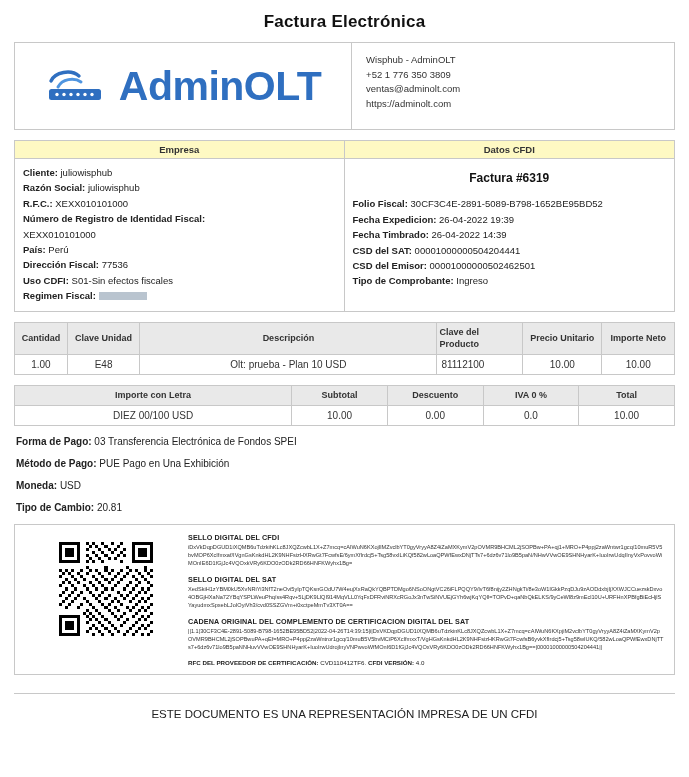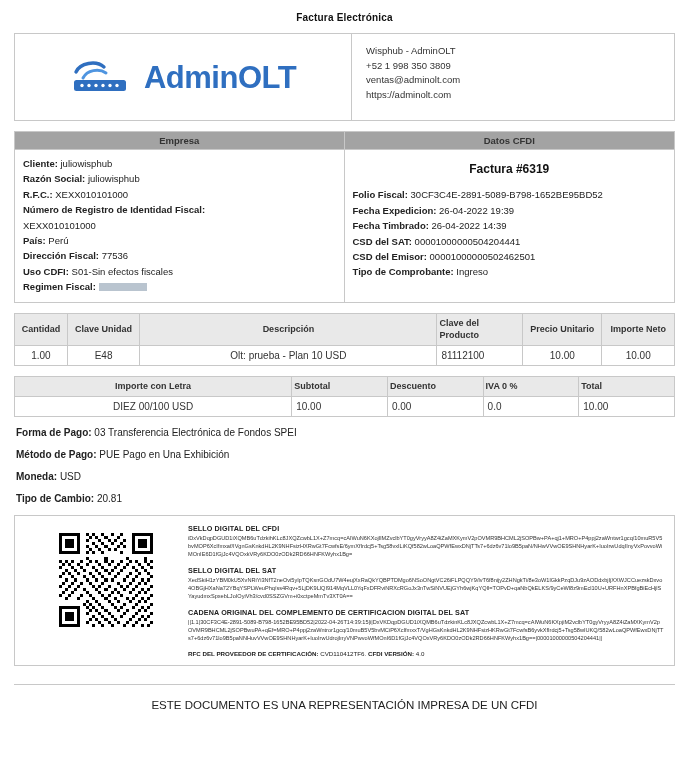--- a/index.html
+++ b/index.html
@@ -16,21 +16,21 @@
     overflow: hidden;
   }
   .page {
     width: 689px;
     height: 777px;
     box-sizing: border-box;
     padding: 6px 14px 0 14px;
   }
   .doc-title {
     text-align: center;
-    font-size: 10px;
+    font-size: 17px;
     font-weight: bold;
     color: #111;
     margin: 6px 0 10px 0;
     letter-spacing: 0.2px;
   }
   
   .header-box {
     display: flex;
     border: 1px solid #c8c8c8;
     box-sizing: border-box;
@@ -44,21 +44,21 @@
     align-items: center;
     justify-content: center;
   }
   .logo-wrap {
     display: flex;
     align-items: center;
     gap: 4px;
   }
   .logo-mark { display:block; }
   .logo-text {
-    font-size: 31px;
+    font-size: 41px;
     font-weight: bold;
     color: #2f6fc0;
     letter-spacing: -0.5px;
     line-height: 1;
   }
   .company-cell {
     flex: 1;
     padding: 10px 0 0 14px;
     font-size: 9.5px;
     color: #333;
@@ -71,21 +71,21 @@
     border: 1px solid #c8c8c8;
     box-sizing: border-box;
     margin-bottom: 10px;
   }
   .info-col {
     width: 50%;
     box-sizing: border-box;
   }
   .info-col.left { border-right: 1px solid #c8c8c8; }
   .col-head {
-    background: #a3a3a3;
+    background: #fef9c3;
     border-bottom: 1px solid #c8c8c8;
     text-align: center;
     font-weight: bold;
     font-size: 9.5px;
     padding: 3px 0;
     color: #333;
   }
   .col-body {
     padding: 6px 8px 8px 8px;
     font-size: 9.5px;
@@ -131,21 +131,21 @@
     font-size: 10px;
     color: #333;
   }
   .c-qty { width: 8%; text-align: center; }
   .c-unit { width: 11%; text-align: center; }
   .c-desc { width: 45%; text-align: center; }
   .c-prodkey { width: 13%; text-align: left; }
   .c-price { width: 12%; text-align: center; }
   .c-import { width: 11%; text-align: center; }
   .t-letra { width: 42%; text-align: center; }
-  .t-col { width: 14.5%; text-align: left; }
+  .t-col { width: 14.5%; text-align: center; }
   
   .pay-line {
     font-size: 10px;
     margin: 0 0 11px 2px;
     color: #222;
   }
   .pay-line .lbl { font-weight: bold; }
   
   .seal-box {
     border: 1px solid #c8c8c8;
@@ -217,21 +217,21 @@
             <circle cx="33" cy="27.5" r="1.7" fill="#ffffff"></circle>
             <circle cx="40" cy="27.5" r="1.7" fill="#ffffff"></circle>
             <circle cx="47" cy="27.5" r="1.7" fill="#ffffff"></circle>
           </svg>
         </span>
         <span class="logo-text">AdminOLT</span>
       </div>
     </div>
     <div class="company-cell">
       <div>Wisphub - AdminOLT</div>
-      <div>+52 1 998 350 3809</div>
+      <div>+52 1 776 350 3809</div>
       <div>ventas@adminolt.com</div>
       <div>https://adminolt.com</div>
     </div>
   </div>
 
   <div class="info-row">
     <div class="info-col left">
       <div class="col-head">Empresa</div>
       <div class="col-body">
         <div>

